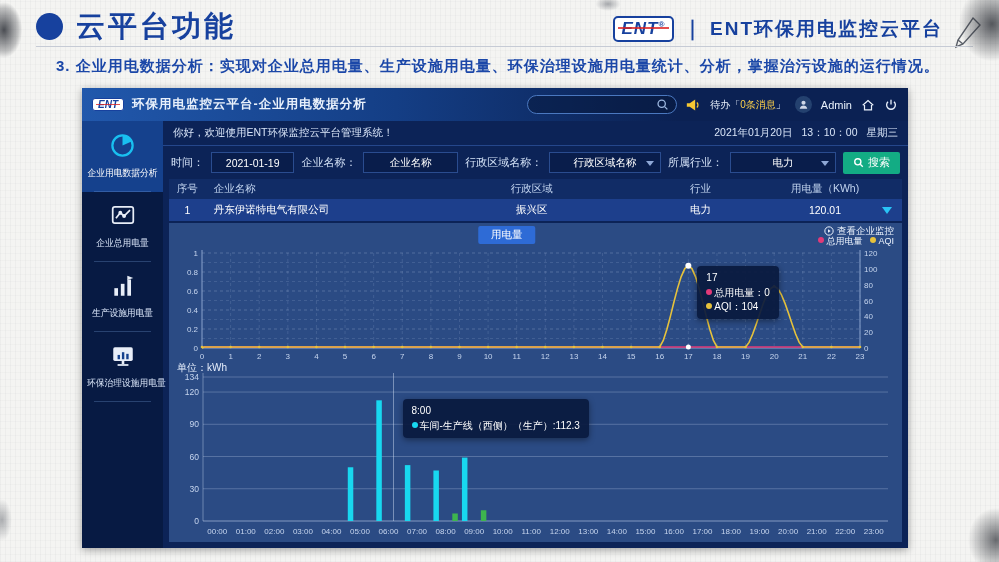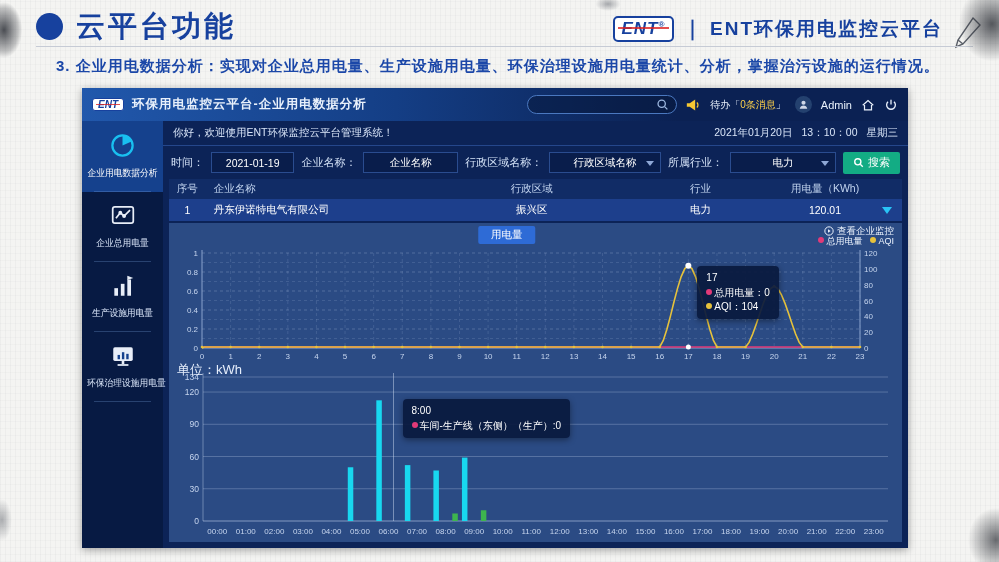--- a/index.html
+++ b/index.html
@@ -78,21 +78,21 @@
   .chart-panel { flex:1; margin:2px 6px 6px; background:#2b4b84; position:relative; display:flex; flex-direction:column; padding:3px 6px 4px; min-height:0; }
   .chart-toolbar { height:20px; flex:none; position:relative; }
   .btn-kwh { position:absolute; left:46%; top:0; transform:translateX(-50%); background:#2e6bd6; color:#fff; border:none;
              border-radius:2px; font-size:10.5px; padding:2px 13px; cursor:pointer; }
   .tb-right { position:absolute; right:2px; top:-1px; text-align:right; font-size:9.5px; color:#eaf1fc; line-height:11px; }
   .tb-link { display:flex; align-items:center; gap:3px; justify-content:flex-end; cursor:pointer; }
   .legend { display:flex; gap:8px; justify-content:flex-end; font-size:9px; align-items:center; }
   .dot { display:inline-block; width:6px; height:6px; border-radius:50%; margin-right:2px; vertical-align:1px; }
   .line-wrap { height:116px; flex:none; position:relative; }
   .bar-wrap { flex:1; position:relative; min-height:0; }
-  .unit-lbl { position:absolute; left:2px; top:-1px; font-size:13px; color:#e6eefc; z-index:2; }
+  .unit-lbl { position:absolute; left:2px; top:-1px; font-size:10px; color:#e6eefc; z-index:2; }
   .line-wrap svg, .bar-wrap svg { position:absolute; inset:0; }
   .tooltip { position:absolute; background:rgba(9,25,62,.92); border-radius:4px; padding:5px 9px; font-size:10px; color:#fff;
              box-shadow:0 2px 6px rgba(0,0,0,.4); white-space:nowrap; z-index:5; line-height:14px; pointer-events:none; }
   .tooltip .tt-title { margin-bottom:1px; }
 </style>
 </head>
 <body>
 
 <div class="slide">
 
@@ -417,21 +417,21 @@
                 <rect x="172.7791666666667" y="105.26865671641792" width="5.5" height="53.73134328358209" fill="#18d8f0"></rect>
                 <rect x="201.32083333333335" y="38.31940298507463" width="5.5" height="120.68059701492537" fill="#18d8f0"></rect>
                 <rect x="229.8625" y="103.11940298507463" width="5.5" height="55.88059701492537" fill="#18d8f0"></rect>
                 <rect x="258.4041666666667" y="108.49253731343283" width="5.5" height="50.507462686567166" fill="#18d8f0"></rect>
                 <rect x="286.9458333333334" y="95.59701492537313" width="5.5" height="63.40298507462686" fill="#18d8f0"></rect>
                 <rect x="277.3041666666667" y="151.47761194029852" width="5.5" height="7.522388059701493" fill="#3db54e"></rect>
                 <rect x="305.84583333333336" y="148.2537313432836" width="5.5" height="10.746268656716419" fill="#3db54e"></rect>
               </svg>
             <div class="tooltip" id="barTip" style="left: 227.521px; top: 37px;">
                 <div class="tt-title">8:00</div>
-                <div><span class="dot" style="background: rgb(226, 58, 120);"></span>车间-生产线（东侧）（生产）:0</div>
+                <div><span class="dot" style="background: rgb(24, 216, 240);"></span>车间-生产线（西侧）（生产）:112.3</div>
               </div>
           </div>
         </div>
       </div>
     </div>
   </div>
 
   <div class="splat"></div>
 </div>
 

